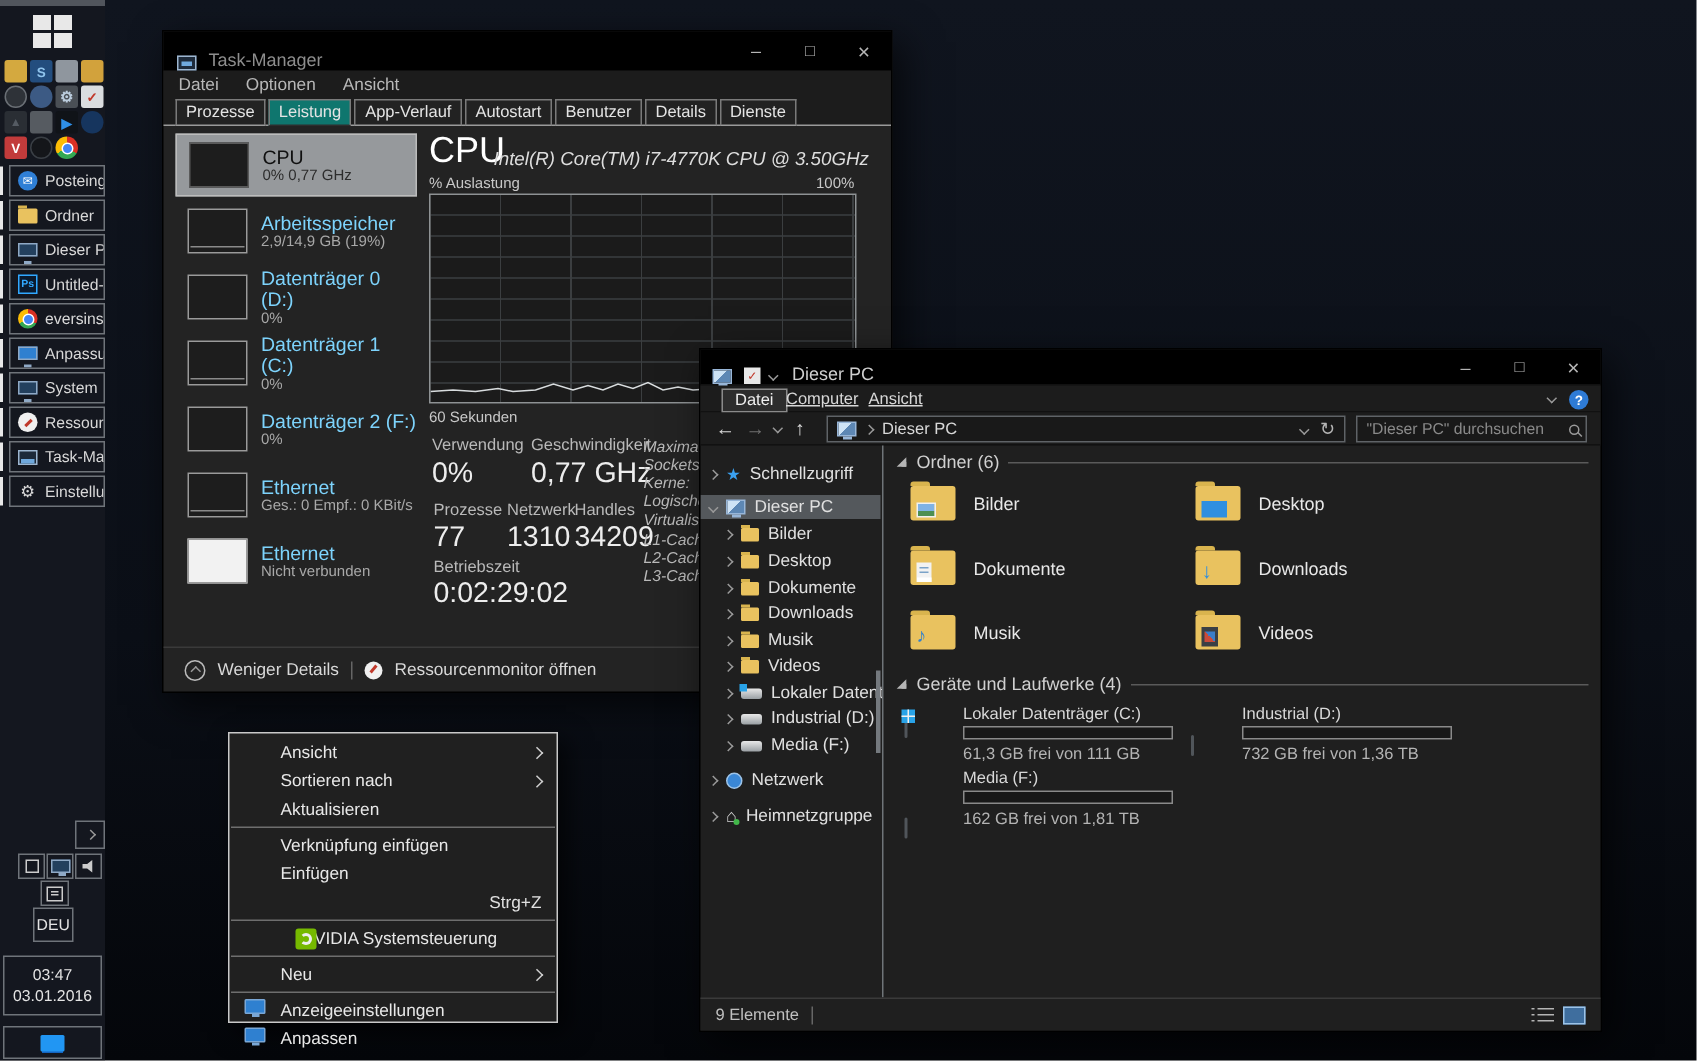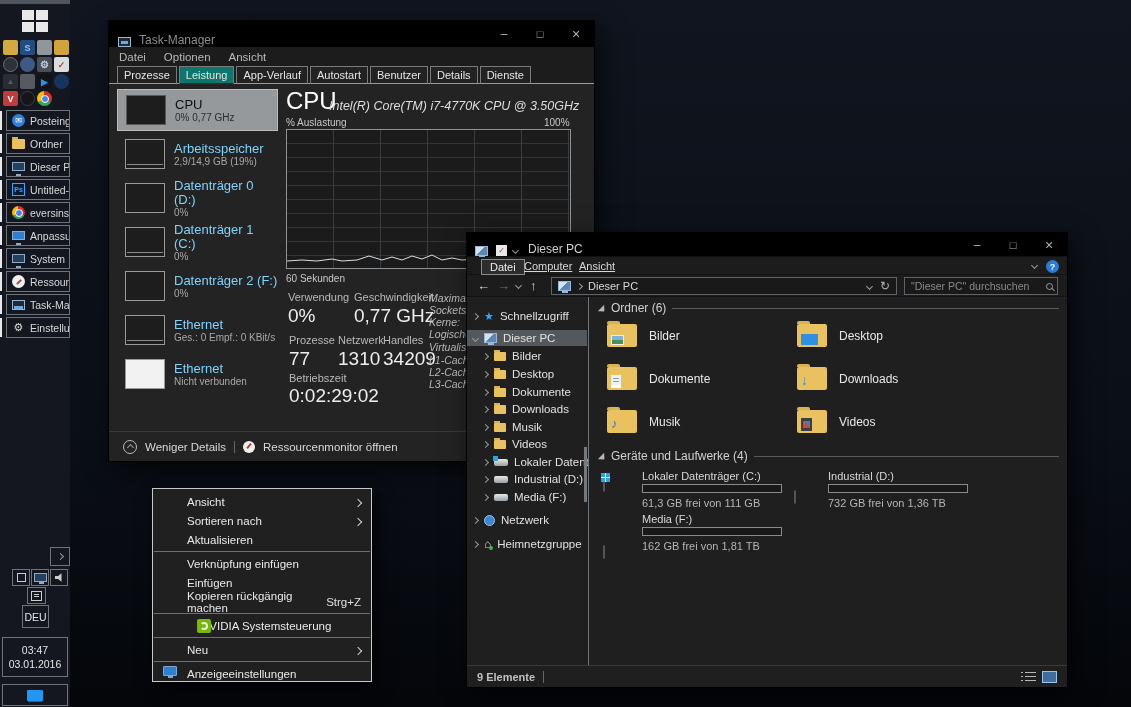--- a/index.html
+++ b/index.html
@@ -168,21 +168,21 @@
   .bigdrive { width:30px; height:17px; background:linear-gradient(#f0f0f0,#a8adb1); border-radius:3px; border:1px solid #50555a; position:relative; }
   .bigdrive::after { content:""; position:absolute; bottom:2px; left:3px; right:3px; height:2px; background:#6a6f73; }
   .bigdrive.win::before { content:""; position:absolute; left:-3px; top:-6px; width:9px; height:9px; background:#29a3e8;
       background-image:linear-gradient(#f0f0f0,#f0f0f0),linear-gradient(#f0f0f0,#f0f0f0); background-size:9px 1px,1px 9px; background-position:0 4px,4px 0; background-repeat:no-repeat; }
   .dr-name { position:absolute; font-size:11px; color:#d8d8d8; white-space:nowrap; }
   .dr-bar { position:absolute; width:140px; height:9px; border:1px solid #8a8a8a; background:#181818; }
   .dr-fill { height:100%; background:#9aa0a2; }
   .dr-fill.hi { background:#d7dadb; }
   .dr-free { position:absolute; font-size:11px; color:#b4b4b4; white-space:nowrap; }
 
-  .statusbar { position:absolute; left:0; right:0; bottom:0; height:22px; border-top:1px solid #3a3a3a; background:#1f1f1f; display:flex; align-items:center; padding:0 10px; color:#c0c0c0; font-size:11px;font-weight:bold; }
+  .statusbar { position:absolute; left:0; right:0; bottom:0; height:22px; border-top:1px solid #3a3a3a; background:#1f1f1f; display:flex; align-items:center; padding:0 10px; color:#c0c0c0; font-size:11px; }
   .sb-icons { margin-left:auto; display:flex; gap:6px; }
   .ic-list { width:15px; height:12px; position:relative; }
   .ic-list::before { content:""; position:absolute; left:4px; right:0; top:1px; height:1.5px; background:#b5b5b5; box-shadow:0 4px 0 #b5b5b5, 0 8px 0 #b5b5b5; }
   .ic-list::after { content:""; position:absolute; left:0; top:1px; width:2px; height:1.5px; background:#b5b5b5; box-shadow:0 4px 0 #b5b5b5, 0 8px 0 #b5b5b5; }
   .ic-thumbview { width:15px; height:12px; background:#3f6e9e; border:1px solid #9cc3e8; }
 
   
   .cmenu { left:152px; top:488px; width:220px; height:194px; background:#202020; border:1px solid #c9c9c9; box-shadow:5px 6px 16px rgba(0,0,0,.7); z-index:20; padding:3px 0; }
   .cm-item { height:19px; display:flex; align-items:center; padding:0 10px 0 34px; color:#e8e8e8; font-size:11.5px; position:relative; }
   .cm-item .sc { margin-left:auto; color:#e0e0e0; }
@@ -643,31 +643,34 @@
       <span>Aktualisieren</span>
     </div>
   <div class="cm-sep"></div>
   <div class="cm-item">
       <span>Verknüpfung einfügen</span>
     </div>
   <div class="cm-item">
       <span>Einfügen</span>
     </div>
   <div class="cm-item">
-      <span>Kopieren rückgängig machen</span>
       <span class="sc">Strg+Z</span>
     </div>
   <div class="cm-sep"></div>
   <div class="cm-item">
       <span class="cm-ic nvicon"></span>
       <span>NVIDIA Systemsteuerung</span>
     </div>
   <div class="cm-sep"></div>
   <div class="cm-item">
       <span>Neu</span>
       <span class="sub"><span class="chv r"></span></span>
     </div>
   <div class="cm-sep"></div>
   <div class="cm-item">
       <span class="cm-ic menmon"></span>
       <span>Anzeigeeinstellungen</span>
     </div>
+  <div class="cm-item">
+      <span class="cm-ic menmon"></span>
+      <span>Anpassen</span>
+    </div>
 </div>
 
 </body></html>

